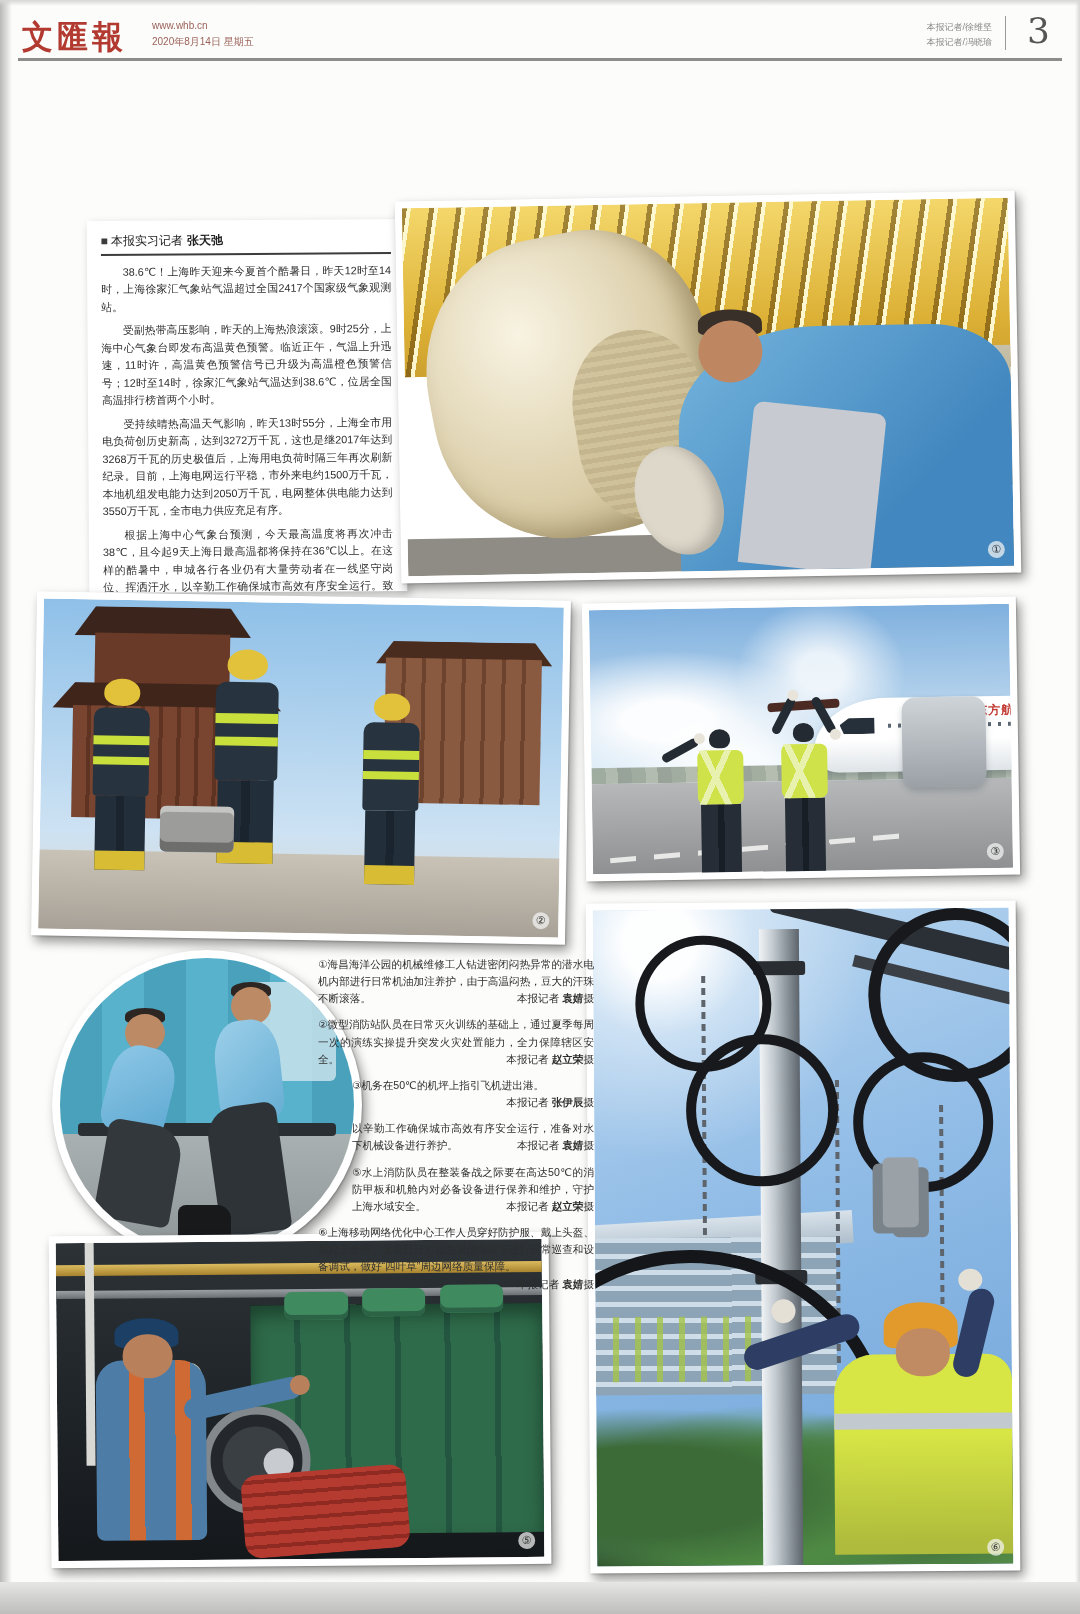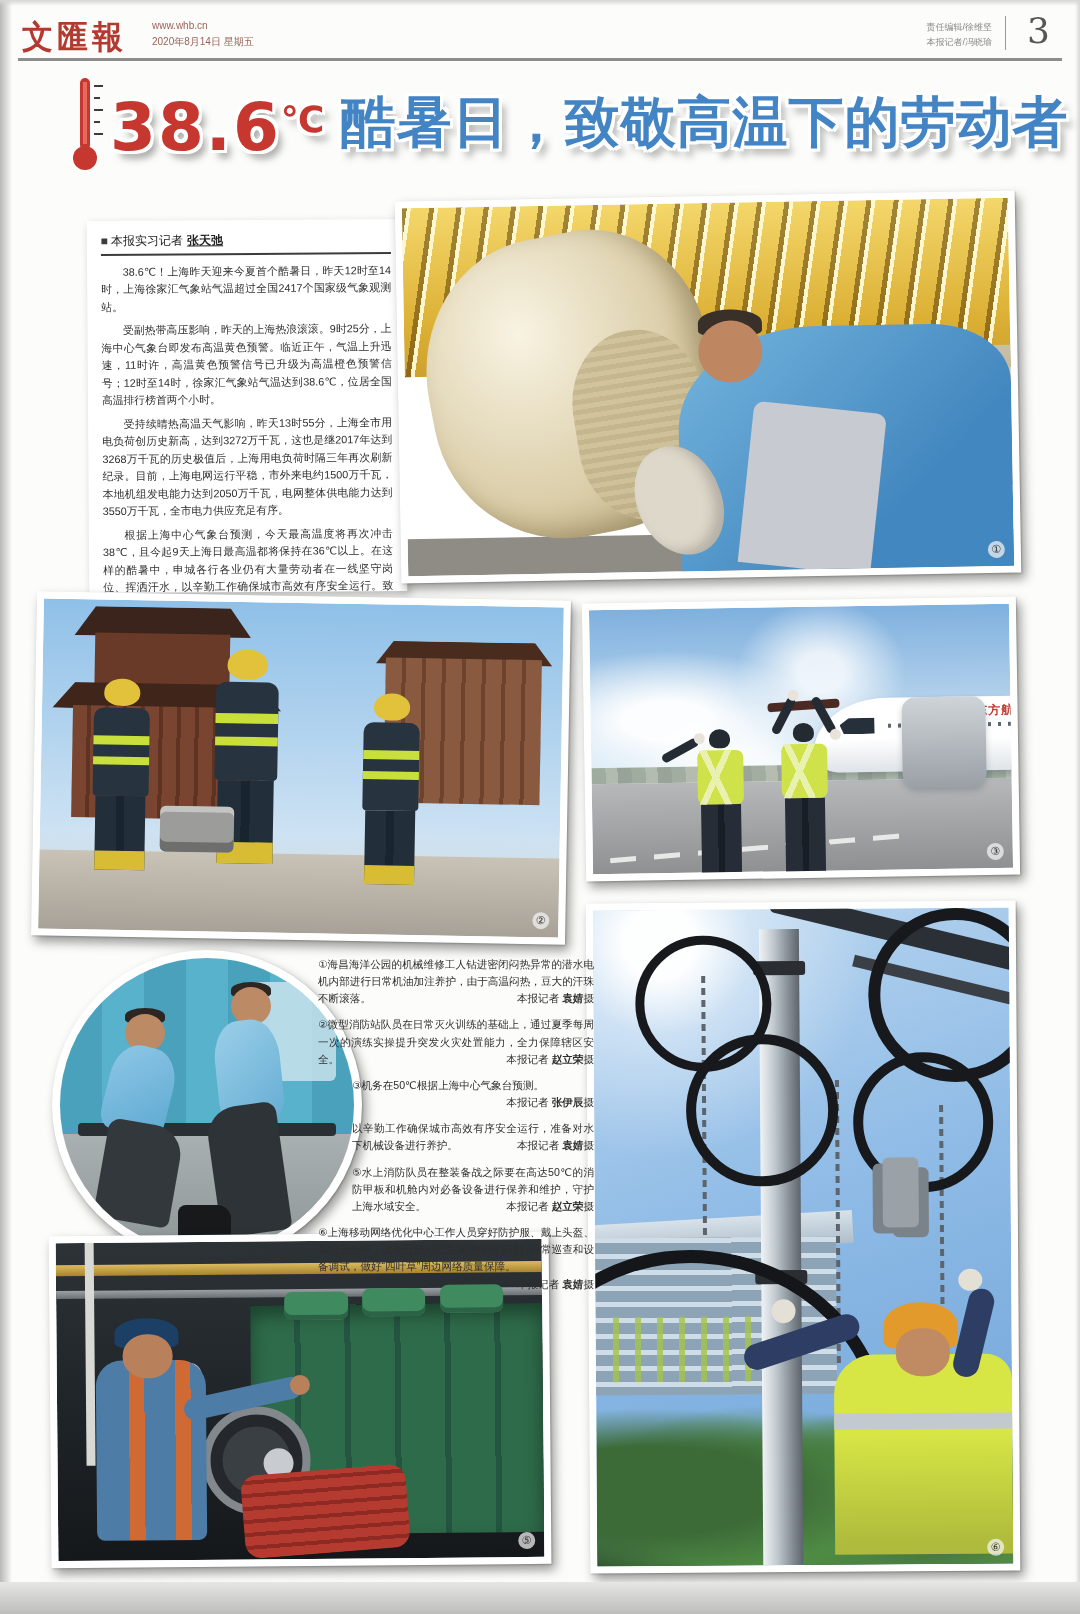--- a/index.html
+++ b/index.html
@@ -37,21 +37,21 @@
         font-family:"DejaVu Sans",sans-serif;}
   .temp .deg{font-size:36px;vertical-align:18px;}
   .head-title{font-size:55px;font-weight:bold;color:#4384c4;letter-spacing:1px;line-height:96px;
         margin-left:14px;white-space:nowrap;}
 
   
   .article{position:absolute;left:88px;top:220px;width:318px;height:372px;background:#fff;
            transform:rotate(-0.4deg);box-shadow:3px 4px 8px rgba(0,0,0,.28);padding:12px 14px;box-sizing:border-box;}
   .byline-row{font-size:12px;color:#222;border-bottom:2px solid #3c3c3c;padding-bottom:4px;margin-bottom:8px;}
   .byline-row .mk{color:#3c3c3c;margin-right:3px;}
-  .byline-row b{margin-left:4px;text-decoration:underline;}
+  .byline-row b{margin-left:4px;}
   .article p{margin:0 0 6px;font-size:10.8px;line-height:1.62;text-align:justify;text-indent:2em;color:#2e2e2e;}
 
   
   .photo{position:absolute;background:#fff;padding:7px;box-shadow:4px 6px 11px rgba(0,0,0,.40),1px 1px 2px rgba(0,0,0,.2);}
   .photo .inner{position:relative;width:100%;height:100%;overflow:hidden;}
   .badge{position:absolute;right:9px;bottom:8px;width:17px;height:17px;border-radius:50%;
          background:rgba(245,245,245,.72);color:#333;font-size:11px;line-height:17px;text-align:center;z-index:9;}
 
   #photo1{left:398px;top:196px;width:606px;height:368px;transform:rotate(-1deg);}
   #photo2{left:34px;top:596px;width:520px;height:330px;transform:rotate(1deg);}
@@ -245,44 +245,28 @@
   <div class="edge-top"></div>
   <div class="edge-right"></div>
 
   <header class="masthead">
     <div class="logo">文匯報</div>
     <div class="logo-sub">
       <div>www.whb.cn</div>
       <div>2020年8月14日 星期五</div>
     </div>
     <div class="credits">
-      <div>责任编辑/徐维坚</div>
+      <div>本报记者/徐维坚</div>
       <div>本报记者/冯晓瑜</div>
     </div>
     <div class="pageno-div"></div>
     <div class="pageno">3</div>
   </header>
   <div class="rule"></div>
 
-  <div class="headline">
-    <svg class="thermo" viewBox="0 0 48 96">
-      <rect x="18" y="4" width="10" height="72" rx="5" fill="#c6382f"></rect>
-      <circle cx="23" cy="84" r="12" fill="#c6382f"></circle>
-      <rect x="21" y="8" width="4" height="62" fill="#e4695e"></rect>
-      <g stroke="#3c3c3c" stroke-width="2">
-        <line x1="32" y1="12" x2="41" y2="12"></line>
-          <line x1="32" y1="24" x2="38" y2="24"></line>
-        <line x1="32" y1="36" x2="41" y2="36"></line>
-          <line x1="32" y1="48" x2="38" y2="48"></line>
-        <line x1="32" y1="60" x2="41" y2="60"></line>
-      </g>
-    </svg>
-    <div class="temp outline"><span>38.6</span><span class="deg">℃</span></div>
-    <div class="head-title outline">酷暑日，致敬高温下的劳动者</div>
-  </div>
 
   <section class="article">
     <div class="byline-row">
       <span class="mk">■</span><span>本报实习记者</span><b>张天弛</b>
     </div>
     <p>38.6℃！上海昨天迎来今夏首个酷暑日，昨天12时至14时，上海徐家汇气象站气温超过全国2417个国家级气象观测站。</p>
     <p>受副热带高压影响，昨天的上海热浪滚滚。9时25分，上海中心气象台即发布高温黄色预警。临近正午，气温上升迅速，11时许，高温黄色预警信号已升级为高温橙色预警信号；12时至14时，徐家汇气象站气温达到38.6℃，位居全国高温排行榜首两个小时。</p>
     <p>受持续晴热高温天气影响，昨天13时55分，上海全市用电负荷创历史新高，达到3272万千瓦，这也是继2017年达到3268万千瓦的历史极值后，上海用电负荷时隔三年再次刷新纪录。目前，上海电网运行平稳，市外来电约1500万千瓦，本地机组发电能力达到2050万千瓦，电网整体供电能力达到3550万千瓦，全市电力供应充足有序。</p>
     <p>根据上海中心气象台预测，今天最高温度将再次冲击38℃，且今起9天上海日最高温都将保持在36℃以上。在这样的酷暑中，申城各行各业仍有大量劳动者在一线坚守岗位、挥洒汗水，以辛勤工作确保城市高效有序安全运行。致敬！高温下的劳动者！</p>
   </section>
@@ -437,20 +421,20 @@
       <div class="p6-glove2"></div>
       <div class="p6-helmet"></div>
       <div class="p6-face"></div>
       <div class="badge">⑥</div>
     </div>
   </figure>
 
   <div class="captions">
     <p class="cap"><span>①海昌海洋公园的机械维修工人钻进密闭闷热异常的潜水电机内部进行日常机油加注养护，由于高温闷热，豆大的汗珠不断滚落。</span><span class="by"><span>本报记者</span> <b>袁婧</b><span>摄</span></span></p>
     <p class="cap"><span>②微型消防站队员在日常灭火训练的基础上，通过夏季每周一次的演练实操提升突发火灾处置能力，全力保障辖区安全。</span><span class="by"><span>本报记者</span> <b>赵立荣</b><span>摄</span></span></p>
-    <p class="cap cap-indent"><span>③机务在50℃根据上海中心气象台预测。</span><span class="by"><span>本报记者</span> <b>张伊辰</b><span>摄</span></span></p>
+    <p class="cap cap-indent"><span>③机务在50℃的机坪上指引飞机进出港。</span><span class="by"><span>本报记者</span> <b>张伊辰</b><span>摄</span></span></p>
     <p class="cap cap-indent"><span>以辛勤工作确保城市高效有序安全运行，准备对水下机械设备进行养护。</span><span class="by"><span>本报记者</span> <b>袁婧</b><span>摄</span></span></p>
     <p class="cap cap-indent"><span>⑤水上消防队员在整装备战之际要在高达50℃的消防甲板和机舱内对必备设备进行保养和维护，守护上海水域安全。</span><span class="by"><span>本报记者</span> <b>赵立荣</b><span>摄</span></span></p>
     <p class="cap"><span>⑥上海移动网络优化中心工作人员穿好防护服、戴上头盔、系好安全绳，顶着烈日对应急通信保障车进行日常巡查和设备调试，做好“四叶草”周边网络质量保障。</span><span class="by"><span>本报记者</span> <b>袁婧</b><span>摄</span></span></p>
   </div>
 
   <div class="edge-bottom"></div>
 </div>
 
 </body></html>

